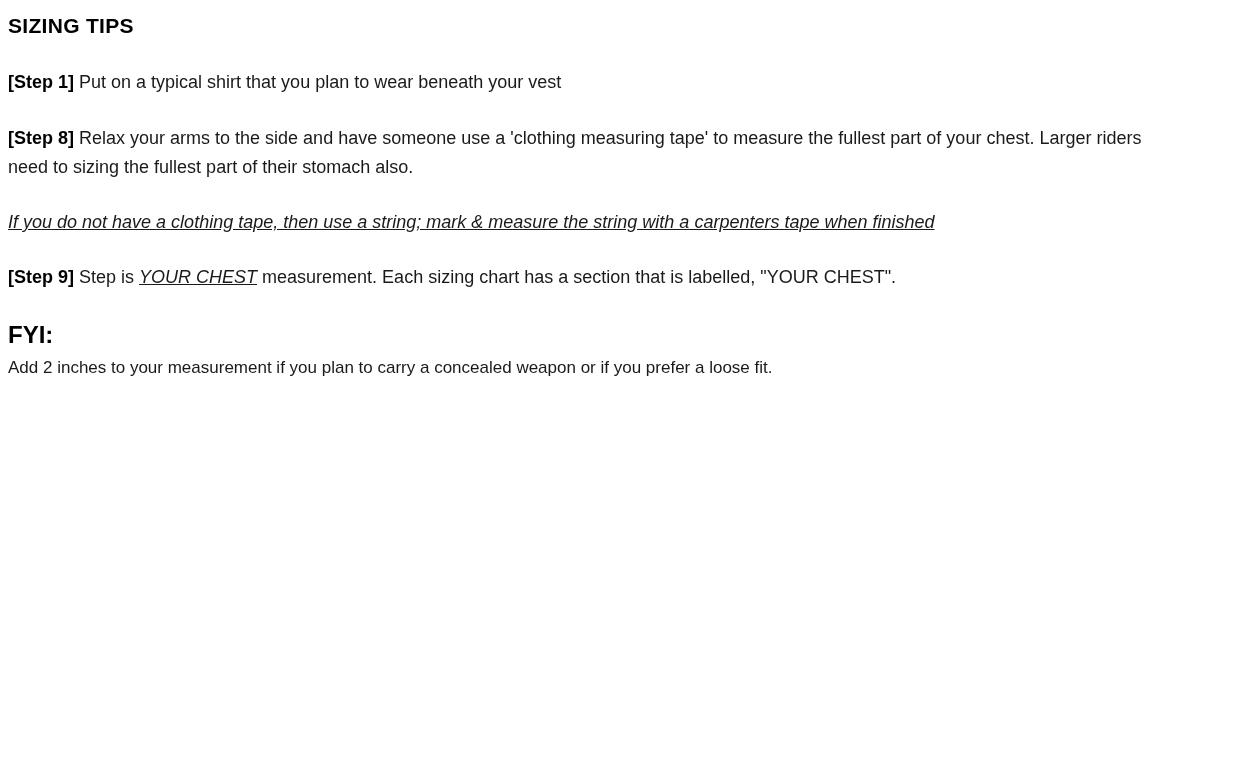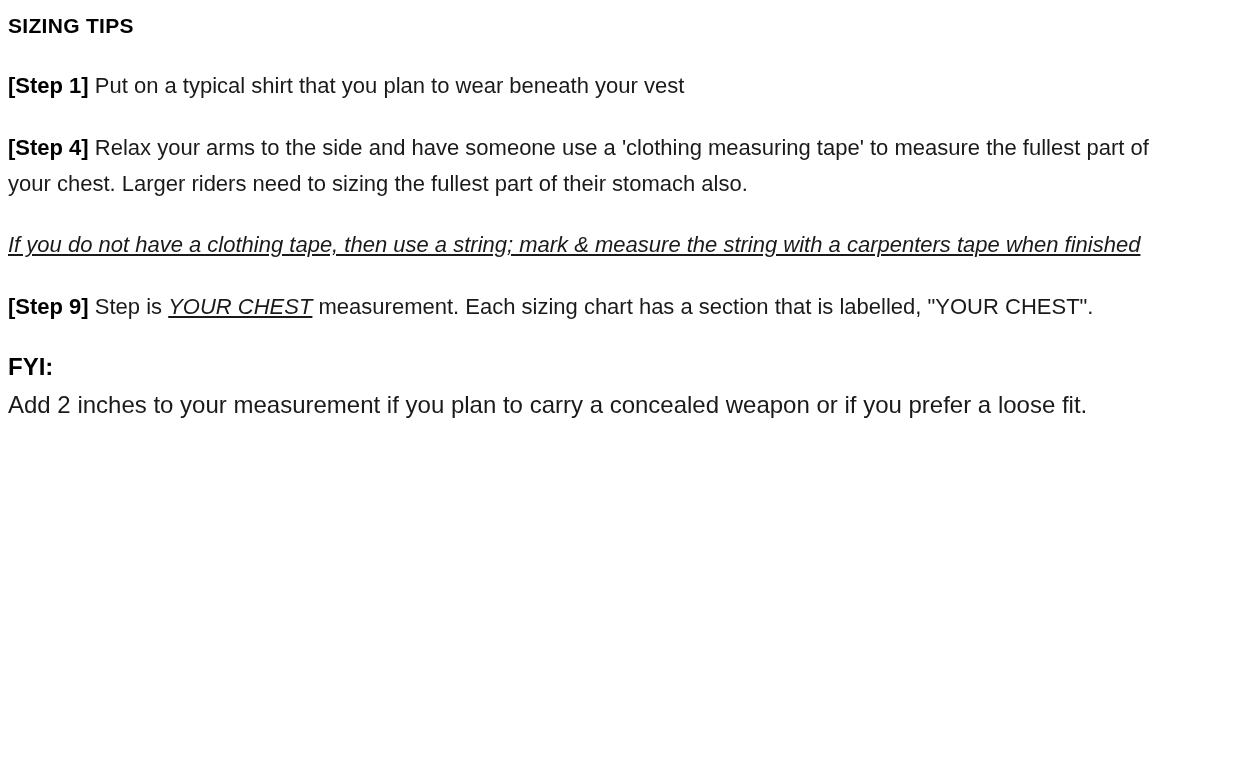--- a/index.html
+++ b/index.html
@@ -23,21 +23,21 @@
   }
   .heading {
     font-size: 21px;
     font-weight: 700;
     letter-spacing: 0.3px;
     line-height: 1.35;
     margin: 4px 0 28px 0;
     color: #000000;
   }
   .para {
-    font-size: 22px;
+    font-size: 18px;
     line-height: 1.62;
     margin: 0 0 26px 0;
     color: #1a1a1a;
     max-width: 1160px;
   }
   .step-label {
     font-weight: 700;
     color: #000000;
   }
   .italic {
@@ -45,21 +45,21 @@
     text-decoration: underline;
   }
   .fyi-heading {
     font-size: 24px;
     font-weight: 700;
     line-height: 1.4;
     margin: 0 0 2px 0;
     color: #000000;
   }
   .fyi-body {
-    font-size: 24px;
+    font-size: 17px;
     line-height: 1.62;
     margin: 0;
     color: #1a1a1a;
     max-width: 1170px;
   }
   .block {
     margin-bottom: 26px;
   }
 </style>
 </head>
@@ -67,21 +67,21 @@
 
 <div class="page">
 
   <h1 class="heading">SIZING TIPS</h1>
 
   <p class="para">
     <span class="step-label">[Step 1]</span><span> Put on a typical shirt that you plan to wear beneath your vest</span>
   </p>
 
   <p class="para">
-    <span class="step-label">[Step 4]</span><span> Relax your arms to the side and have someone use a 'clothing measuring tape' to measure the fullest part of your chest. Larger riders need to sizing the fullest part of their stomach also.</span>
+    <span class="step-label">[Step 8]</span><span> Relax your arms to the side and have someone use a 'clothing measuring tape' to measure the fullest part of your chest. Larger riders need to sizing the fullest part of their stomach also.</span>
   </p>
 
   <p class="para italic">If you do not have a clothing tape, then use a string; mark &amp; measure the string with a carpenters tape when finished</p>
 
   <p class="para">
     <span class="step-label">[Step 9]</span><span> Step is </span><span class="italic">YOUR CHEST</span><span> measurement. Each sizing chart has a section that is labelled, "YOUR CHEST".</span>
   </p>
 
   <div class="block">
     <div class="fyi-heading">FYI:</div>

